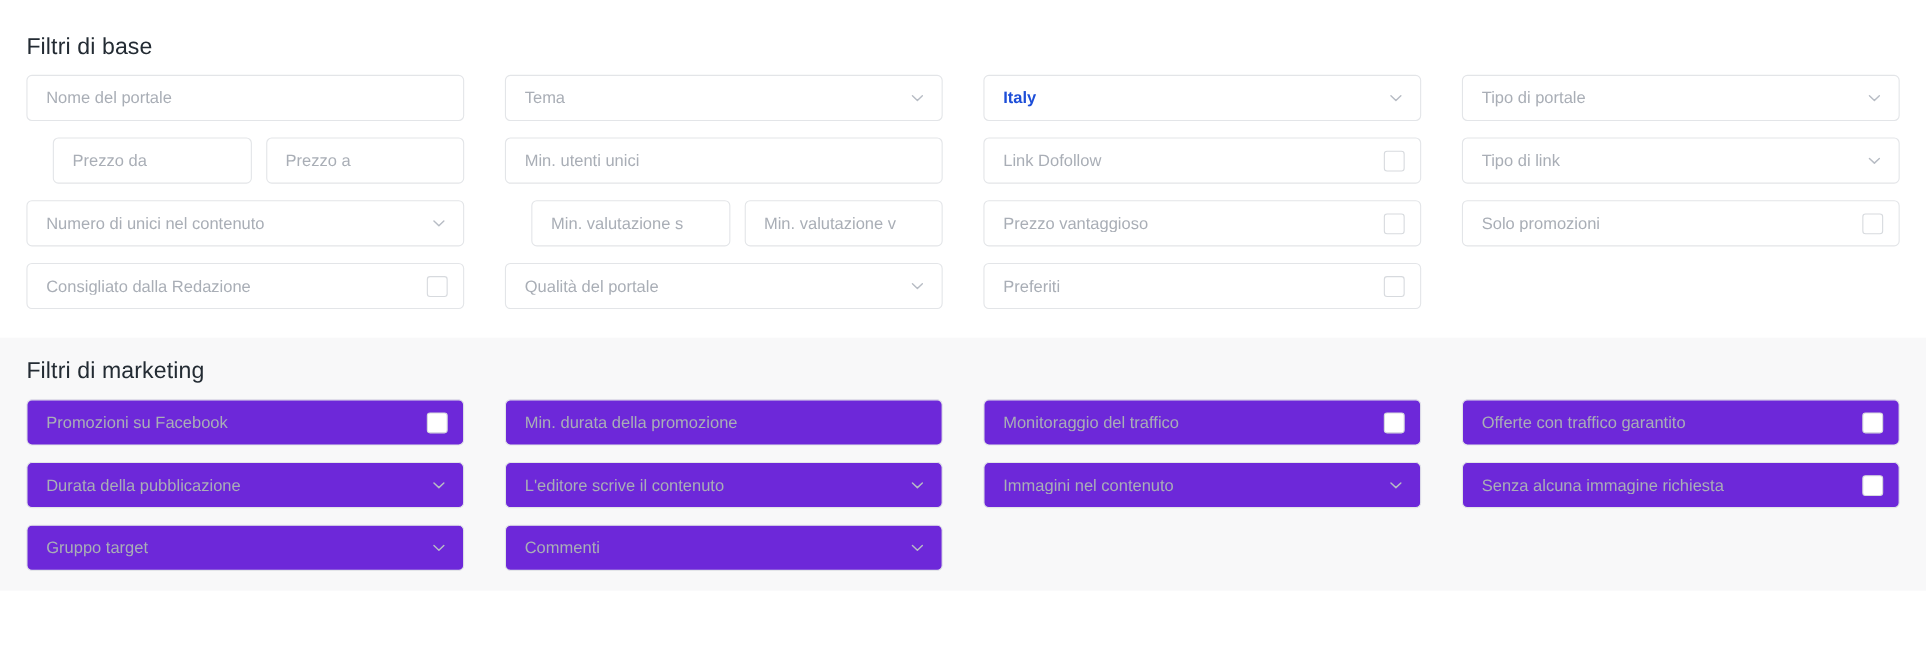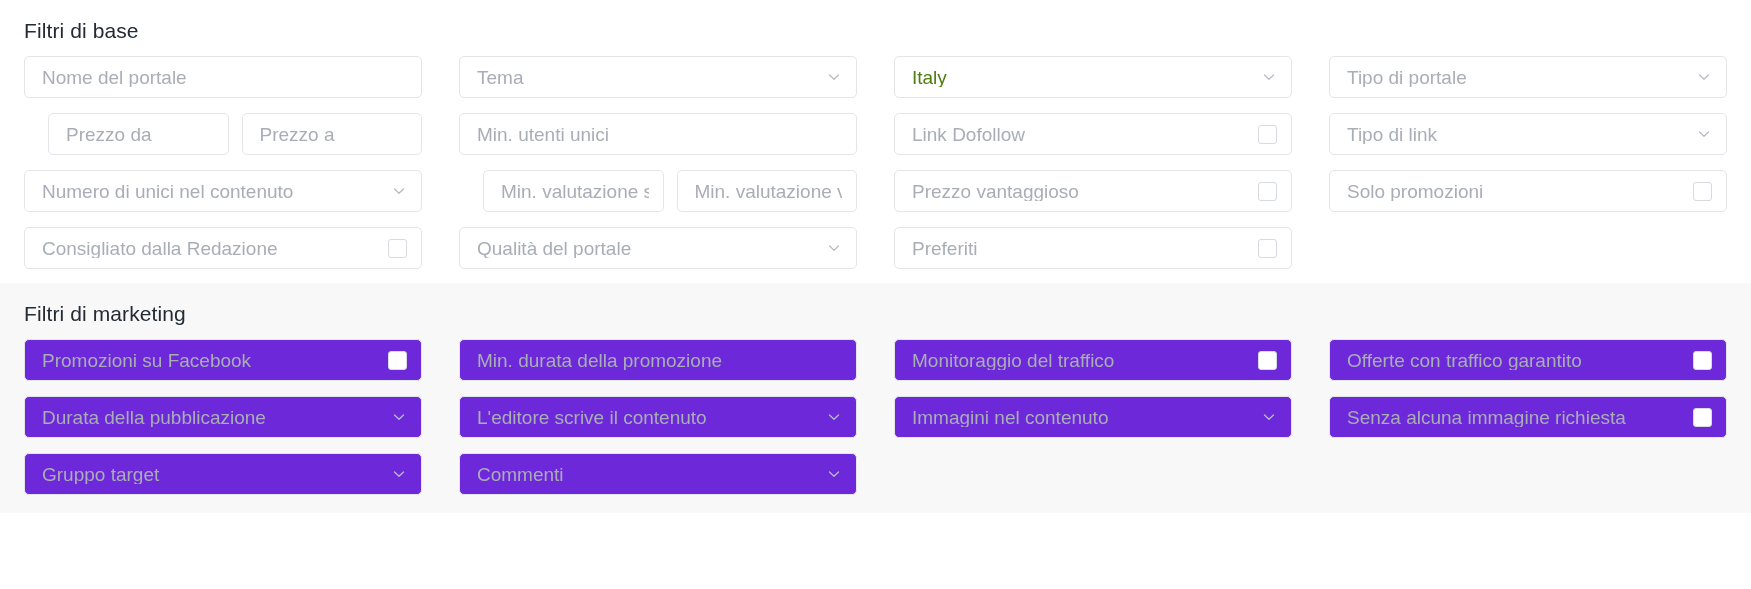--- a/index.html
+++ b/index.html
@@ -5,21 +5,21 @@
   * { box-sizing: border-box; margin: 0; padding: 0; }
   html, body {
     width: 1751px;
     height: 589px;
     background: #ffffff;
     font-family: "Liberation Sans", sans-serif;
     overflow: hidden;
   }
   .page { width: 1751px; height: 589px; position: relative; }
 
-  .section { padding: 0 24px; }
+  .section { padding: 0 24px; margin-top: 12px; }
   .section--base { background: #ffffff; padding-top: 18px; padding-bottom: 14px; }
   .section--marketing { background: #f8f8f9; padding-top: 18px; padding-bottom: 18px; }
 
   .section-title {
     font-size: 21px;
     font-weight: 400;
     color: #232b33;
     letter-spacing: 0.1px;
     margin-bottom: 13px;
     line-height: 1.2;
@@ -49,28 +49,28 @@
     display: flex;
     align-items: center;
     padding: 0 14px 0 17px;
     min-width: 0;
     position: relative;
   }
   .section--marketing .field { background: #6d28d9; }
 
   .field__label {
     flex: 1 1 auto;
-    font-size: 19px;
+    font-size: 15px;
     color: #a9aeb6;
     white-space: nowrap;
     overflow: hidden;
     text-overflow: clip;
     line-height: 1;
   }
-  .field__label--filled { color: #4d7c0f; }
+  .field__label--filled { color: #1d4ed8; font-weight: bold; }
 
   .icon {
     flex: 0 0 auto;
     display: flex;
     align-items: center;
     justify-content: center;
     margin-left: 8px;
   }
   .icon svg { display: block; }
 

